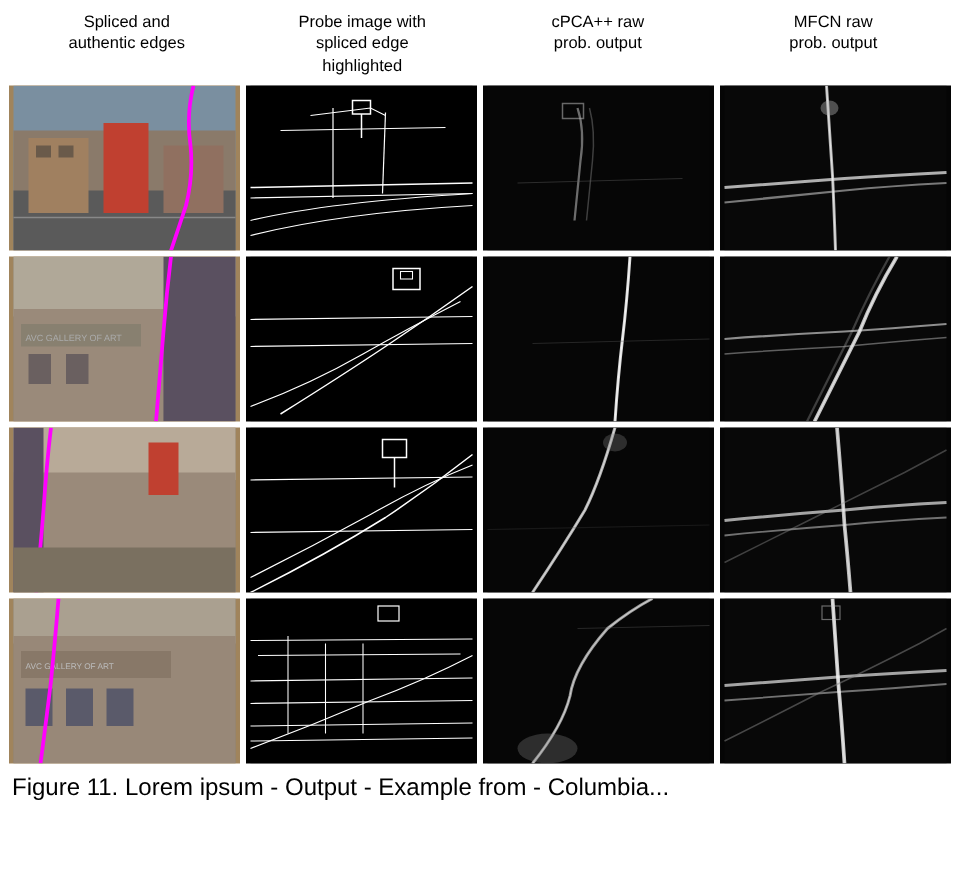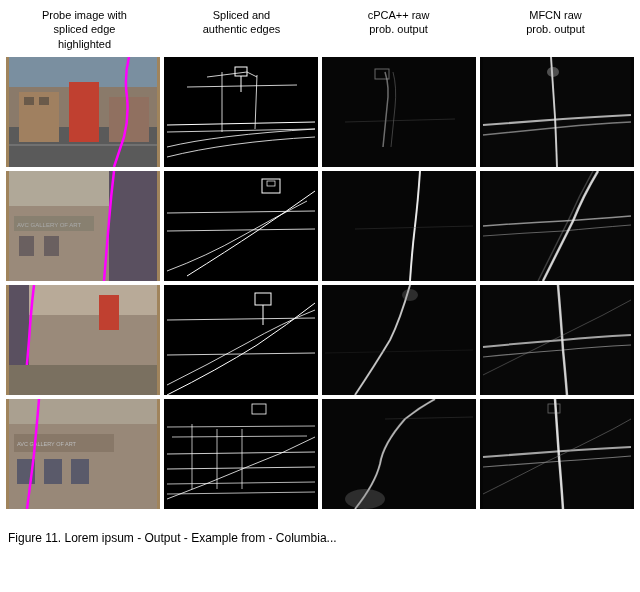--- a/index.html
+++ b/index.html
@@ -70,41 +70,41 @@
     }
 
     
     .prob-img {
       background: #050505;
       position: relative;
       overflow: hidden;
     }
 
     .caption-row {
-      margin-top: 22px;
+      margin-top: 8px;
       padding: 0 4px;
-      font-size: 12px;
+      font-size: 16px;
       color: #000;
       text-align: left;
     }
 
     
     .cell-svg {
       width: 100%;
       height: 100%;
     }
   </style>
 </head>
 <body>
 
 <div class="main-container">
 
   <div class="header-row">
+    <div class="header-cell">Spliced and<br>authentic edges</div>
     <div class="header-cell">Probe image with<br>spliced edge<br>highlighted</div>
-    <div class="header-cell">Spliced and<br>authentic edges</div>
     <div class="header-cell">cPCA++ raw<br>prob. output</div>
     <div class="header-cell">MFCN raw<br>prob. output</div>
   </div>
 
   <div class="image-grid">
 
     <div class="image-row">
 
       <div class="image-cell probe-img">
         <svg class="cell-svg" viewBox="0 0 148 110" xmlns="http://www.w3.org/2000/svg">

